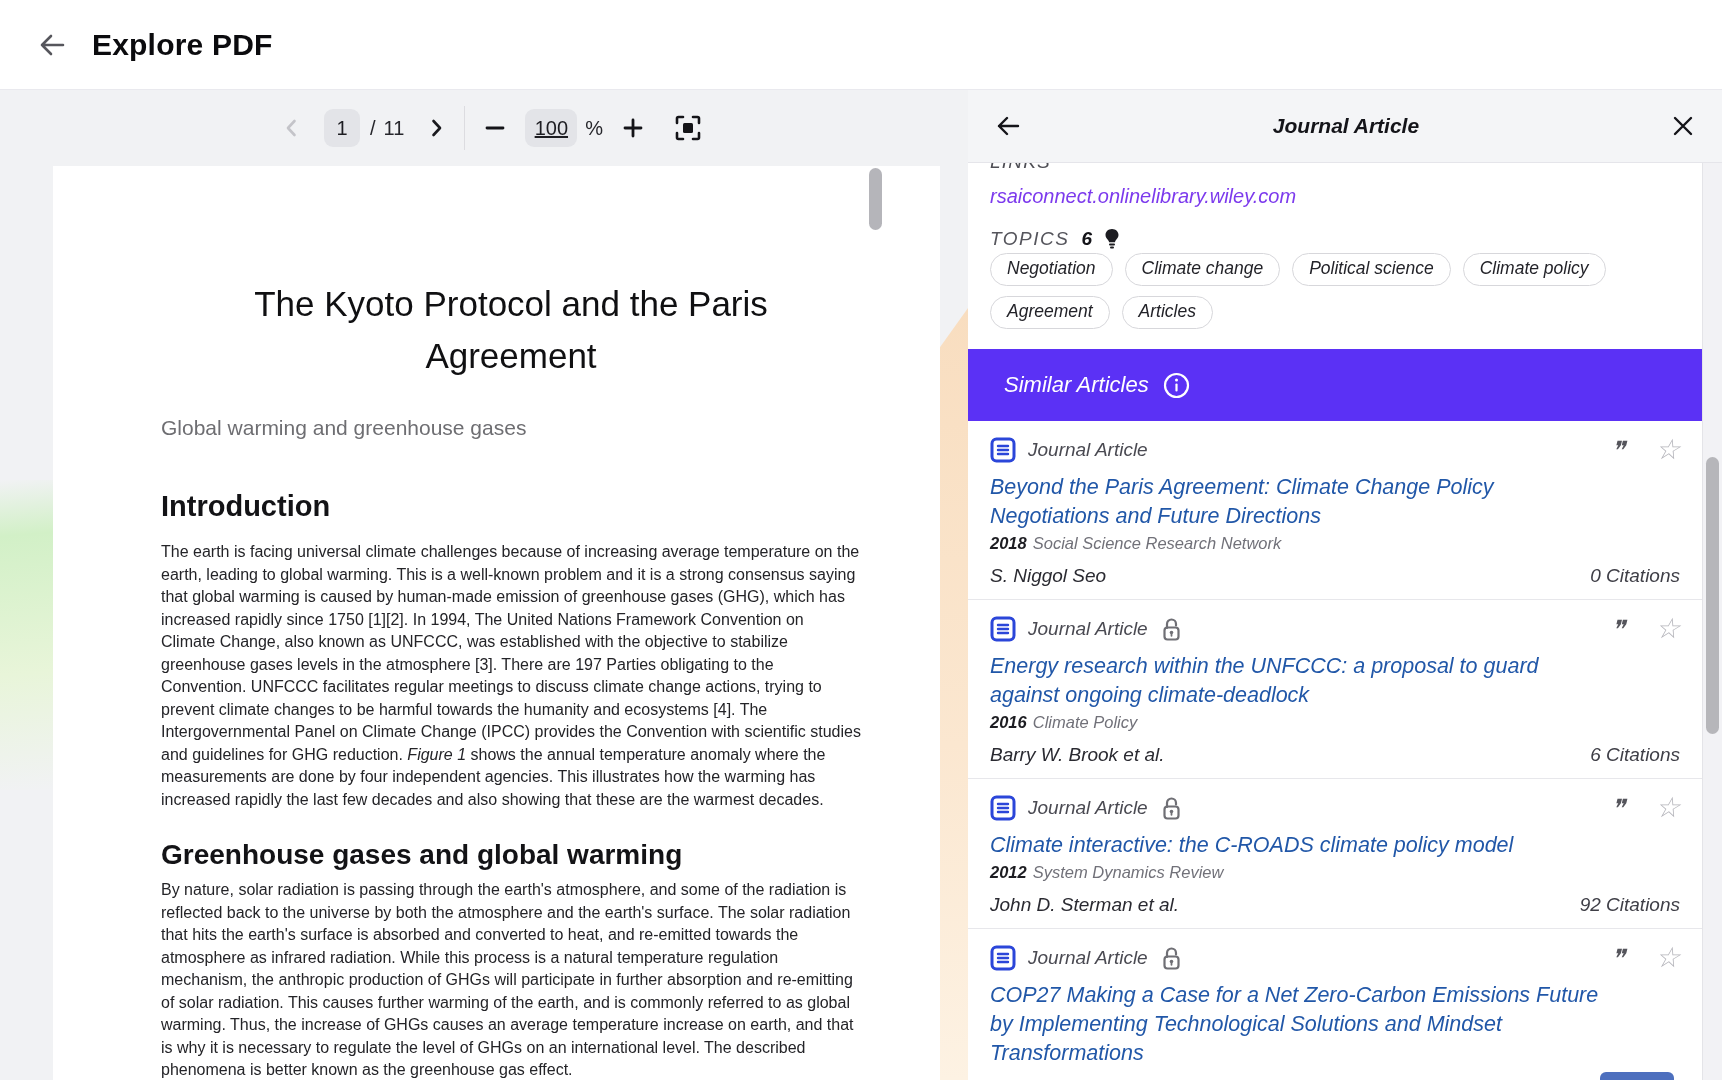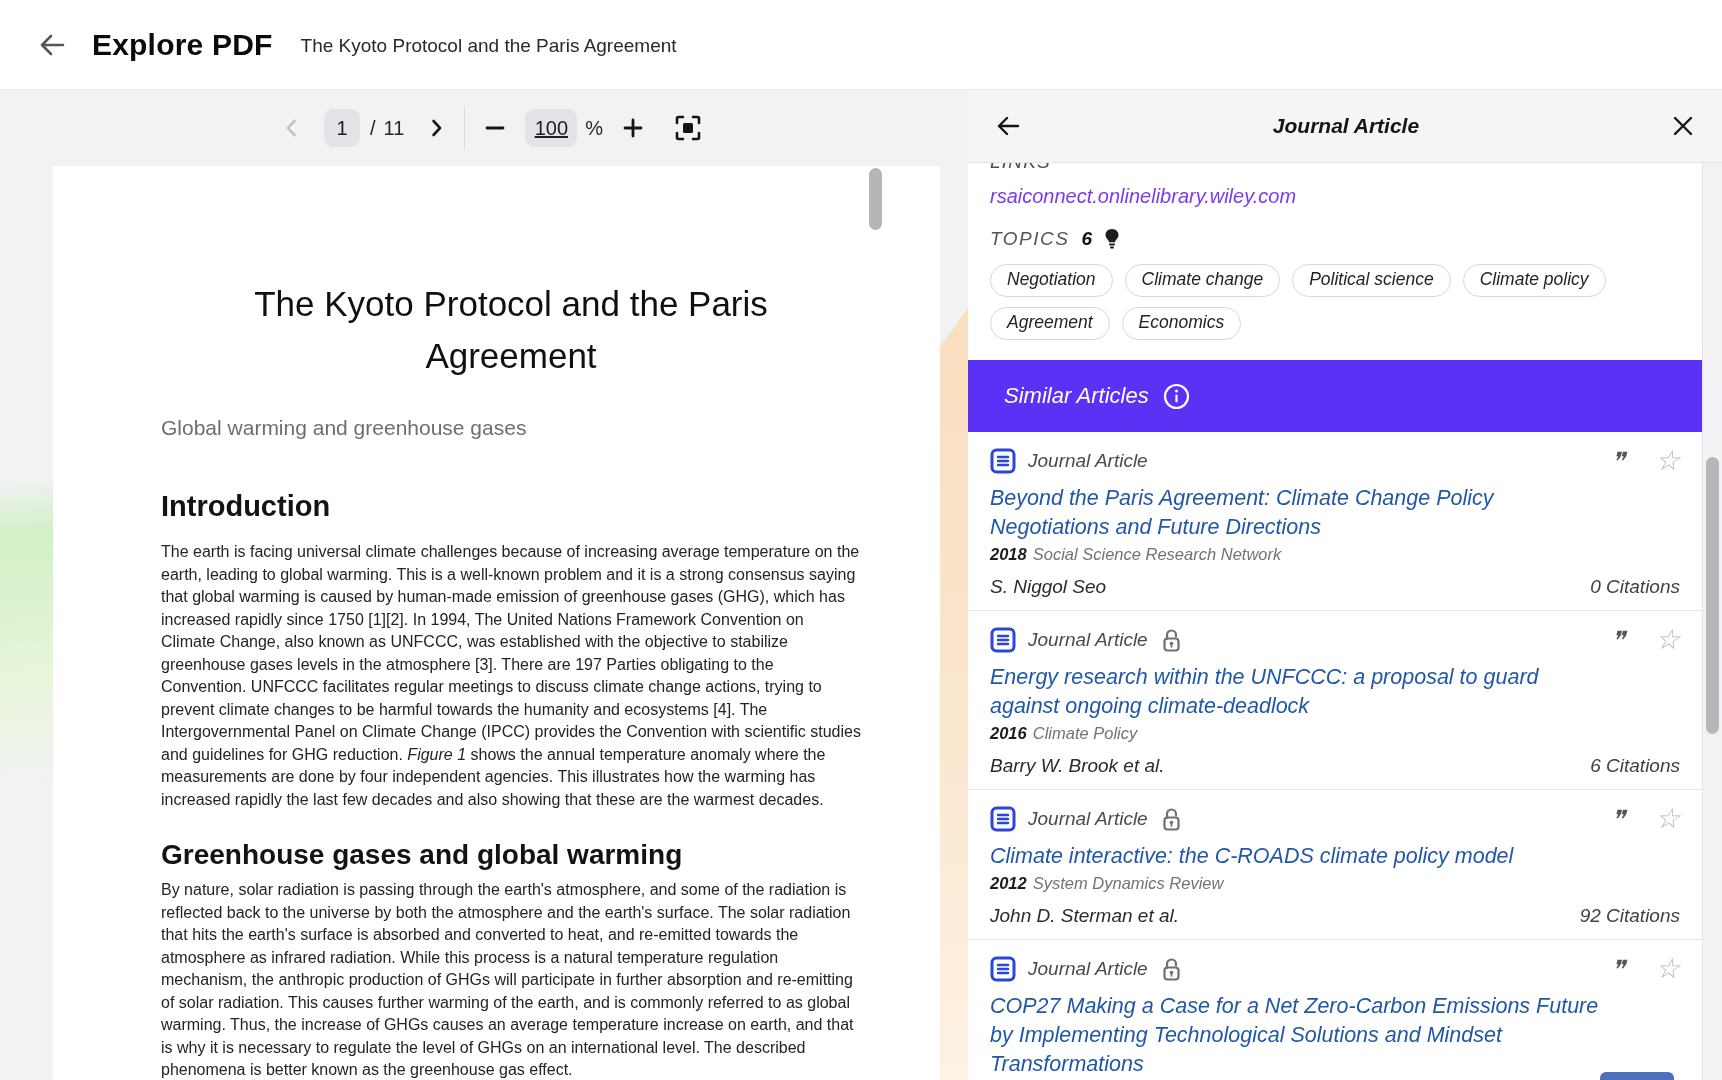--- a/index.html
+++ b/index.html
@@ -50,21 +50,21 @@
 
   .panel-scroll { position:absolute; left:0; top:73px; width:734px; height:917px; overflow:hidden; }
   .panel-pad { padding:0 22px; }
   .links-clip { height:13px; overflow:hidden; }
   .links-clip span { display:block; transform:translateY(-12px); font-size:19px; letter-spacing:1.2px;
     color:#4e4e55; font-weight:500; }
   .panel-link { display:inline-block; margin-top:9px; font-size:20px; color:#7C3AED; text-decoration:none; cursor:pointer; }
   .topics-row { margin-top:20px; display:flex; align-items:center; gap:12px; }
   .topics-label { font-size:19px; letter-spacing:1.5px; color:#55555c; }
   .topics-count { font-size:19px; font-weight:600; color:#141419; }
-  .tags { margin-top:14px; display:flex; flex-wrap:wrap; gap:10px 12px; max-width:700px; }
+  .tags { margin-top:3px; display:flex; flex-wrap:wrap; gap:10px 12px; max-width:700px; }
   .tag { border:1.5px solid #d7d7db; border-radius:999px; padding:4px 16px 6px; font-size:17.5px;
     color:#232329; background:#fff; cursor:pointer; white-space:nowrap; }
 
   .banner { margin-top:20px; height:72px; background:#5B31F5; display:flex; align-items:center;
     padding-left:36px; gap:14px; }
   .banner-title { font-size:22px; color:#fff; font-weight:500; }
 
   .card { padding:15px 22px 12px; border-bottom:1px solid #e7e7eb; }
   .card:last-child { border-bottom:none; }
   .card-top { display:flex; align-items:center; gap:12px; }
@@ -92,21 +92,20 @@
 </head>
 <body>
 
 <div class="app-header">
   <div class="hdr-back">
     <svg viewBox="0 0 32 32" width="32" height="32">
         <path d="M15 7 L6 16 L15 25 M6 16 H27" stroke="#56565c" stroke-width="2.6" fill="none" stroke-linecap="round" stroke-linejoin="round"></path>
       </svg>
   </div>
   <div class="hdr-title">Explore PDF</div>
-  <div class="hdr-subtitle">The Kyoto Protocol and the Paris Agreement</div>
 </div>
 
 <div class="viewer">
   <div class="green-blob"></div>
   <div class="peach-blob"></div>
 
   <div class="toolbar">
     <button class="tb-btn" style="margin-right:22px;">
       <svg class="tb-chev" viewBox="0 0 20 20">
           <path d="M12.5 3 L6 10 L12.5 17" stroke="#c4c4c9" stroke-width="2.6" fill="none" stroke-linecap="round" stroke-linejoin="round"></path>
@@ -190,21 +189,21 @@
             </svg>
         </span>
       </div>
 
       <div class="tags">
         <span class="tag">Negotiation</span>
         <span class="tag">Climate change</span>
         <span class="tag">Political science</span>
         <span class="tag">Climate policy</span>
         <span class="tag">Agreement</span>
-        <span class="tag">Economics</span>
+        <span class="tag">Articles</span>
       </div>
     </div>
 
     <div class="banner">
       <span class="banner-title">Similar Articles</span>
       <span>
         <svg width="27" height="27" viewBox="0 0 27 27">
             <circle cx="13.5" cy="13.5" r="11.5" stroke="#fff" stroke-width="2.2" fill="none"></circle>
             <rect x="12.4" y="11.5" width="2.2" height="8" rx="1.1" fill="#fff"></rect>
             <circle cx="13.5" cy="8" r="1.5" fill="#fff"></circle>

